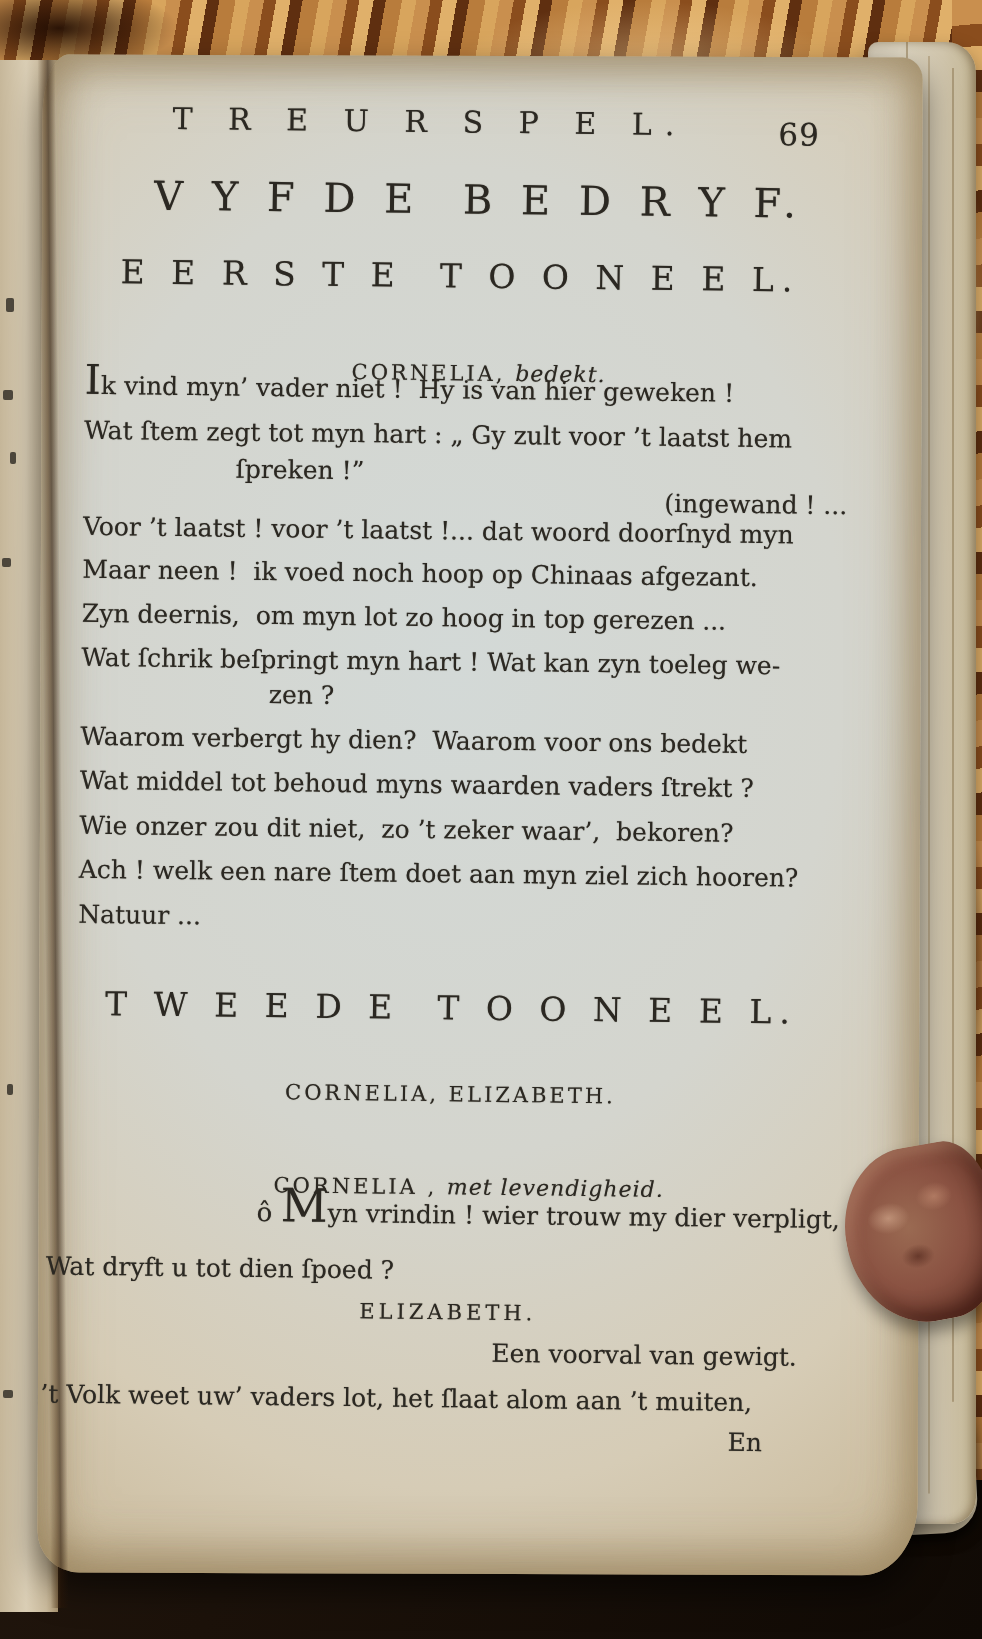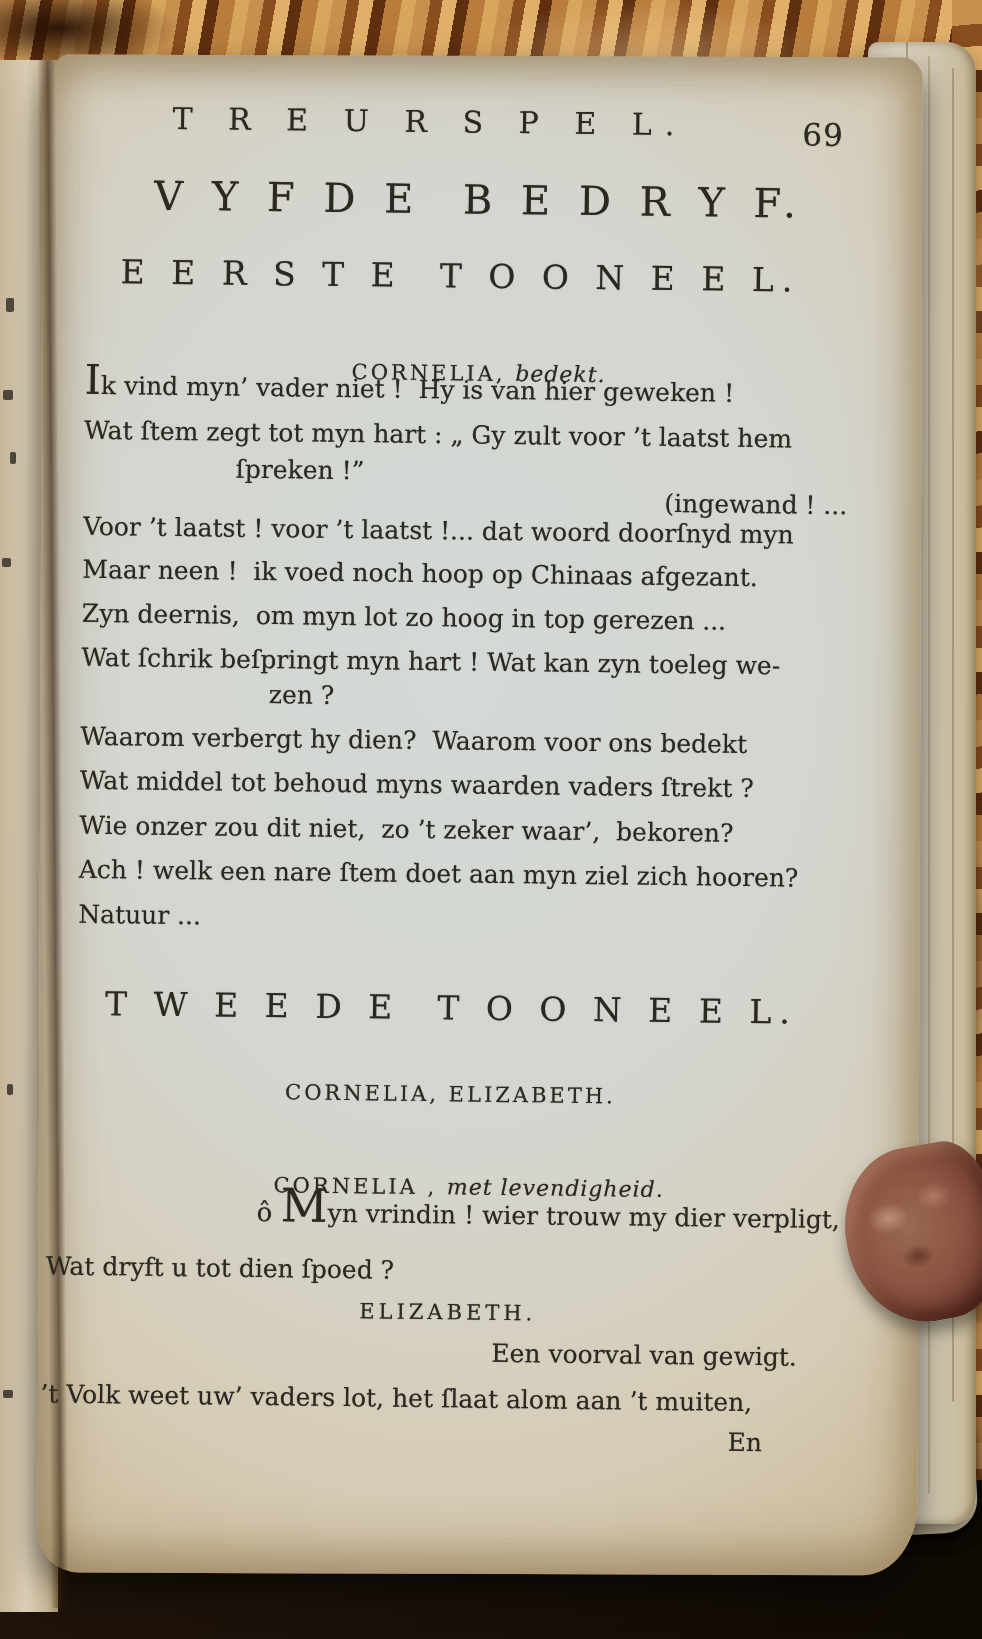--- a/index.html
+++ b/index.html
@@ -84,21 +84,21 @@
   
   .text{
     position:absolute;left:40px;top:56px;width:880px;height:1522px;
     transform:rotate(.7deg);transform-origin:60px 60px;
     color:#2b2822;
     text-shadow:0 0 1px rgba(45,40,28,.55);
   }
   .text > div, .text > p{position:absolute;box-sizing:border-box;}
   .running-title{top:44px;left:70px;width:640px;text-align:center;
     font-size:30px;letter-spacing:13px;white-space:pre;}
-  .pagenum{top:52px;right:76px;font-size:31px;letter-spacing:1px;margin-left:8px;}
+  .pagenum{top:52px;right:100px;font-size:31px;letter-spacing:1px;margin-left:8px;}
   .act{top:116px;left:0;width:100%;text-align:center;
     font-size:40px;letter-spacing:8px;white-space:pre;}
   .scenehead{left:0;width:96%;text-align:center;font-size:33px;letter-spacing:8px;white-space:pre;}
   .s1{top:196px;}
   .s2{top:928px;}
   .chars{left:0;width:96%;text-align:center;font-size:21px;letter-spacing:3px;white-space:pre;}
   .c1{top:276px;}
   .c2{top:1022px;}
   .sp1{top:1090px;}
   .sp2{top:1240px;letter-spacing:4px;}

